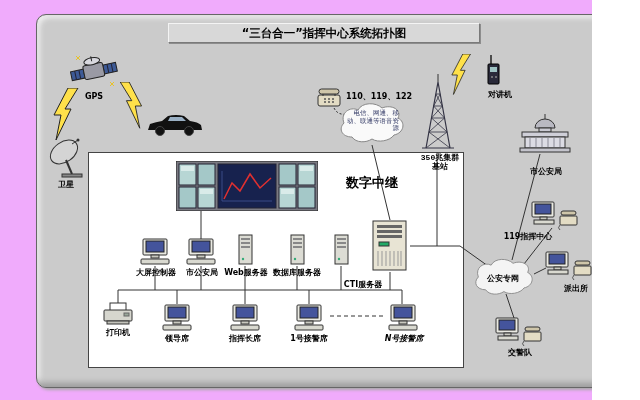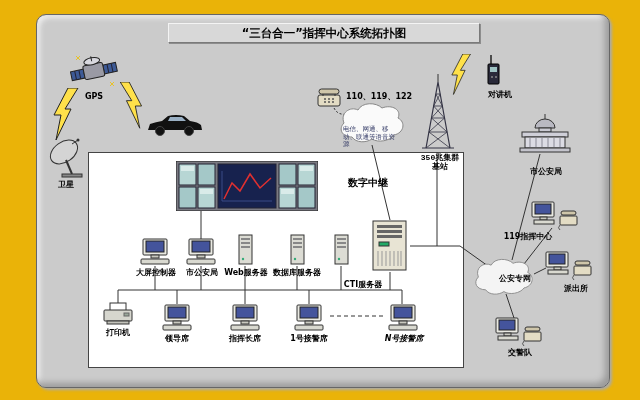--- a/index.html
+++ b/index.html
@@ -1,29 +1,29 @@
 <!DOCTYPE html>
 <html><head>
 <meta charset="utf-8">
 <style>
   html,body{margin:0;padding:0;background:#fff;}
-  .canvas{position:relative;width:640px;height:400px;background:#eab308;overflow:hidden;
+  .canvas{position:relative;width:592px;height:400px;background:#f0abfc;overflow:hidden;
           font-family:"DejaVu Sans","Liberation Sans",sans-serif;}
   .panel{position:absolute;left:36px;top:14px;width:572px;height:372px;background:#cbcbcb;
          border:1px solid #666;border-radius:10px;
          box-shadow:inset -4px -4px 6px #9a9a9a, inset 3px 3px 5px #eeeeee, 2px 2px 3px #aaa;}
   .title-plate{position:absolute;left:168px;top:23px;width:310px;height:18px;background:#d8d8d8;
          border:1px solid;border-color:#f4f4f4 #7a7a7a #7a7a7a #f4f4f4;box-shadow:1px 1px 0 #8d8d8d;
          text-align:center;font-size:11.5px;font-weight:bold;line-height:18px;color:#000;}
   .white-box{position:absolute;left:88px;top:152px;width:374px;height:214px;background:#fff;border:1px solid #444;}
   .wires{position:absolute;left:0;top:0;pointer-events:none;}
   .icon{position:absolute;}
   .lbl{position:absolute;font-size:8px;font-weight:bold;color:#000;text-align:center;white-space:nowrap;line-height:9px;}
-  .cloud-text{position:absolute;font-size:6.5px;line-height:7.5px;color:#333a66;width:56px;text-align:left;
-         white-space:normal;word-break:break-all;font-weight:normal;margin-top:16px;}
+  .cloud-text{position:absolute;font-size:6.5px;line-height:7.5px;color:#333a66;width:56px;text-align:right;
+         white-space:normal;word-break:break-all;font-weight:normal;}
 </style>
 </head>
 <body>
 
 <div class="canvas">
 
   <div class="panel"></div>
   <div class="title-plate">“三台合一”指挥中心系统拓扑图</div>
   <div class="white-box"></div>
 
@@ -277,21 +277,21 @@
   </div>
   <div class="lbl" style="left:346px;top:92px;width:76px;text-align:left;">110、119、122</div>
 
   <div class="icon" style="left:336px;top:100px;">
     <svg width="70" height="46" viewBox="0 0 70 46">
       <path d="M16,37 C6,37 2,29 8,23 C4,13 14,6 22,10 C26,2 40,2 46,8 C56,4 66,10 62,18 C70,22 68,33 58,35 C54,41 42,43 36,39 C30,43 20,43 16,37 Z" fill="#fafafa" stroke="#888"></path>
     </svg>
   </div>
   <div class="cloud-text" style="left:343px;top:110px;">电信、网通、移动、联通等语音资源</div>
 
-  <div class="lbl" style="left:346px;top:178px;width:44px;font-size:10px;">数字中继</div>
+  <div class="lbl" style="left:346px;top:178px;width:44px;font-size:13px;">数字中继</div>
 
   <div class="icon" style="left:420px;top:74px;">
     <svg width="36" height="78" viewBox="0 0 36 78">
       <line x1="18" y1="0" x2="18" y2="8" stroke="#333"></line>
       <polyline points="6,74 18,8 30,74" fill="none" stroke="#334" stroke-width="1.2"></polyline>
       <g stroke="#334" stroke-width="0.8" fill="none">
         <line x1="15.8" y1="20" x2="20.2" y2="20"></line>
           <line x1="13.6" y1="32" x2="22.4" y2="32"></line>
         <line x1="11.5" y1="44" x2="24.5" y2="44"></line>
           <line x1="8.9" y1="58" x2="27.1" y2="58"></line>
@@ -352,21 +352,21 @@
       <path d="M30,25 q-3,3 0,5" fill="none" stroke="#555"></path>
     </svg>
   </div>
   <div class="lbl" style="left:496px;top:232px;width:64px;">119指挥中心</div>
 
   <div class="icon" style="left:470px;top:256px;">
     <svg width="66" height="42" viewBox="0 0 70 46">
       <path d="M16,37 C6,37 2,29 8,23 C4,13 14,6 22,10 C26,2 40,2 46,8 C56,4 66,10 62,18 C70,22 68,33 58,35 C54,41 42,43 36,39 C30,43 20,43 16,37 Z" fill="#f4f4f4" stroke="#888"></path>
     </svg>
   </div>
-  <div class="lbl" style="left:478px;top:274px;width:50px;padding-left:12px;">公安专网</div>
+  <div class="lbl" style="left:478px;top:274px;width:50px;">公安专网</div>
 
   <div class="icon" style="left:544px;top:250px;">
     <svg width="50" height="30" viewBox="0 0 50 30">
       <rect x="2" y="2" width="22" height="15" rx="1" fill="#e9e9e2" stroke="#333"></rect>
       <rect x="5" y="4" width="16" height="10" fill="#44549c" stroke="#222"></rect>
       <rect x="10" y="17" width="7" height="3" fill="#c9c9c0" stroke="#333"></rect>
       <rect x="4" y="20" width="20" height="4" fill="#d9d9d0" stroke="#333"></rect>
       <rect x="30" y="16" width="17" height="9" rx="1" fill="#e3dcc4" stroke="#333"></rect>
       <rect x="31" y="11" width="15" height="4" rx="2" fill="#cfc6aa" stroke="#333"></rect>
       <path d="M30,25 q-3,3 0,5" fill="none" stroke="#555"></path>

